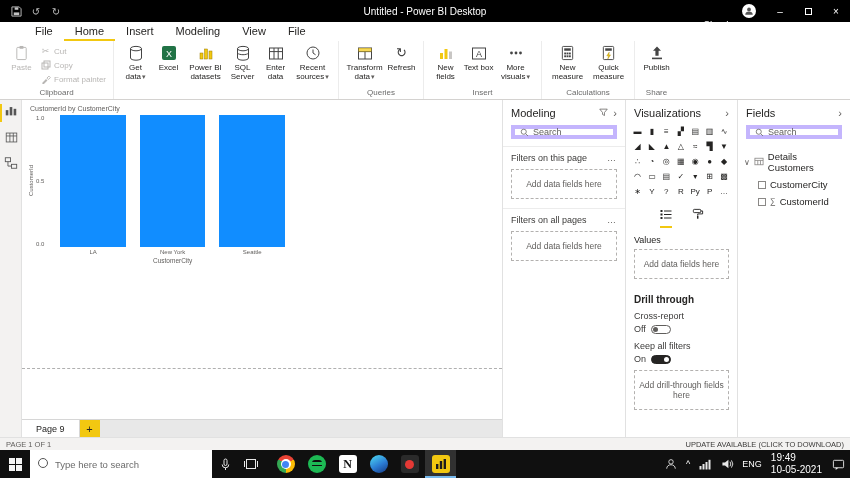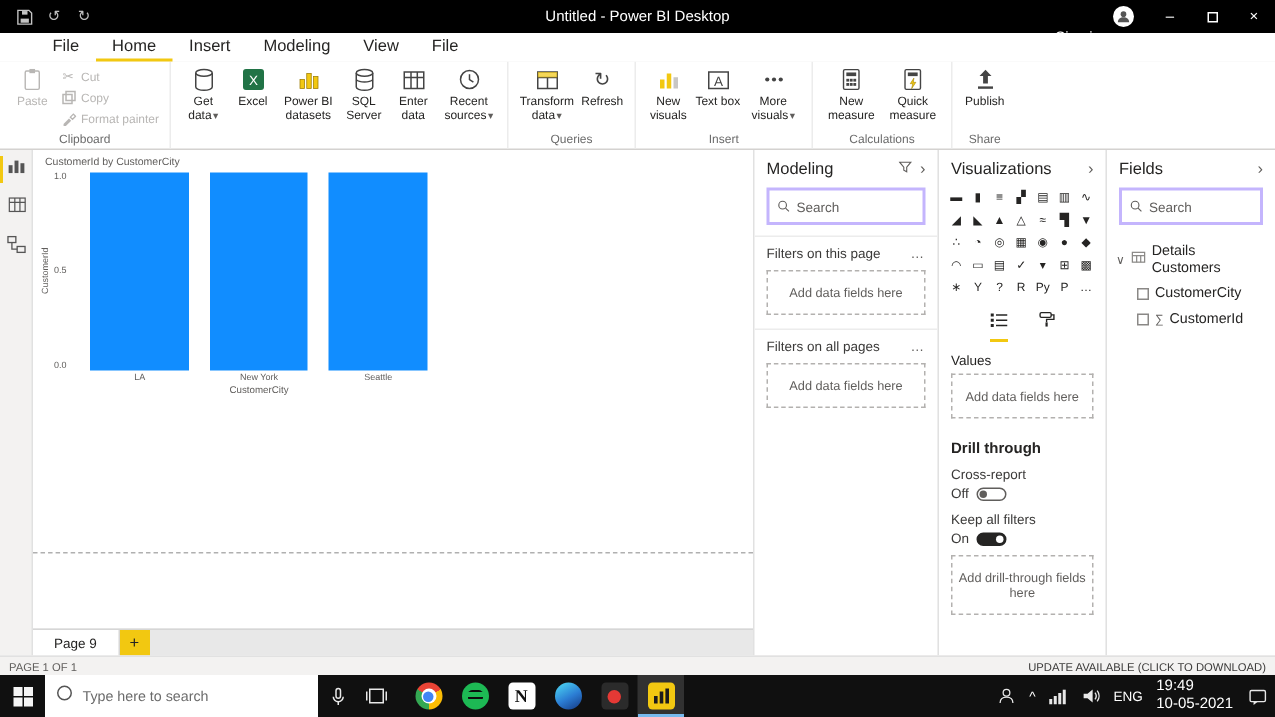--- a/index.html
+++ b/index.html
@@ -67,21 +67,21 @@
   .x-title{text-align:center;font-size:6.5px;color:#605e5c;margin-top:2px;}
 
   
   .pane{position:absolute;top:100px;bottom:41px;background:#fff;border-left:1px solid #e1e1e1;z-index:6;overflow:hidden;}
   .pane-filters{right:225px;width:123px;}
   .pane-viz{right:113px;width:112px;}
   .pane-fields{right:0;width:113px;}
   .pane-head{display:flex;align-items:center;padding:7px 8px 5px;font-size:11px;color:#252423;}
   .pane-head .ph-icons{margin-left:auto;display:flex;align-items:center;gap:5px;color:#605e5c;font-size:10px;}
   .chev{font-size:11px;color:#605e5c;cursor:pointer;line-height:1;}
-  .searchbox{margin:1px 8px 7px;border:2px solid #c4b5fd;height:25px;display:flex;align-items:center;gap:4px;padding:0 5px;}
+  .searchbox{margin:1px 8px 7px;border:4px solid #c4b5fd;height:14px;display:flex;align-items:center;gap:4px;padding:0 5px;}
   .searchbox input{border:0;outline:none;width:100%;font-size:9px;color:#252423;font-family:"Liberation Sans",sans-serif;background:transparent;}
   .searchbox input::placeholder{color:#605e5c;}
   .sec-row{display:flex;align-items:center;padding:5px 8px 3px;font-size:9px;color:#3b3a39;}
   .sec-row .more{margin-left:auto;color:#605e5c;cursor:pointer;letter-spacing:1px;}
   .dashbox{margin:3px 8px 9px;border:1px dashed #b3b1af;padding:9px 4px;text-align:center;font-size:8.5px;color:#605e5c;cursor:pointer;}
   .sec-div{border-top:1px solid #ececec;margin:2px 0 1px;}
 
   
   .vz-grid{display:grid;grid-template-columns:repeat(7,1fr);row-gap:2px;padding:1px 5px 4px;}
   .vz{width:13px;height:13px;display:flex;align-items:center;justify-content:center;font-size:8px;color:#252423;cursor:pointer;}
@@ -317,21 +317,21 @@
     <div class="grp">
       <div class="grp-body">
         <div class="btn-big narrow">
           <span class="ic">
             <svg width="16" height="16" viewBox="0 0 16 16">
                 <rect x="2" y="8" width="3" height="6" fill="#f2c811"></rect>
                 <rect x="6.5" y="4" width="3" height="10" fill="#f2c811"></rect>
                 <rect x="11" y="6.5" width="3" height="7.5" fill="#c8c6c4"></rect>
               </svg>
           </span>
-          <span>New visuals</span>
+          <span>New fields</span>
         </div>
         <div class="btn-big narrow">
           <span class="ic">
             <svg width="16" height="15" viewBox="0 0 16 15">
                 <rect x="1.5" y="2" width="13" height="11" fill="none" stroke="#444"></rect>
                 <text x="8" y="11" font-size="9" fill="#444" text-anchor="middle">A</text>
               </svg>
           </span>
           <span>Text box</span>
         </div>

